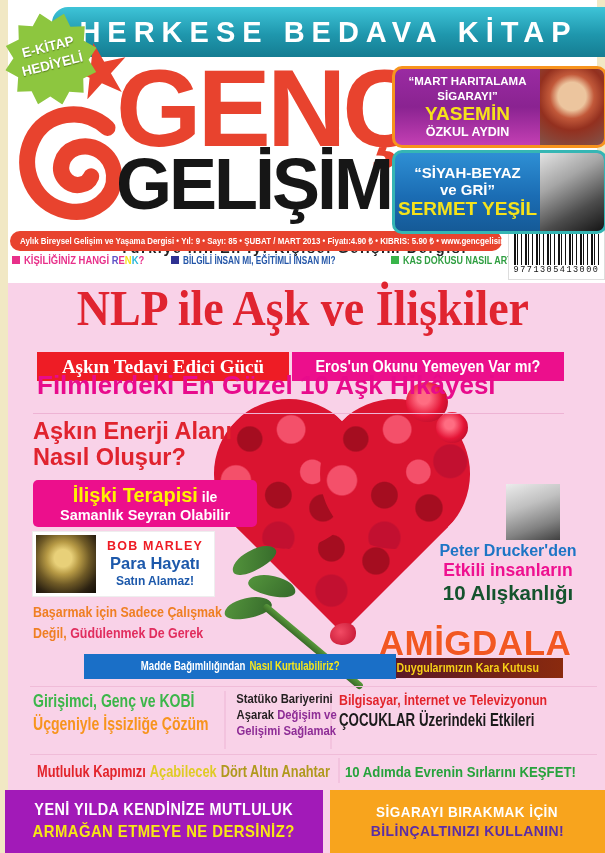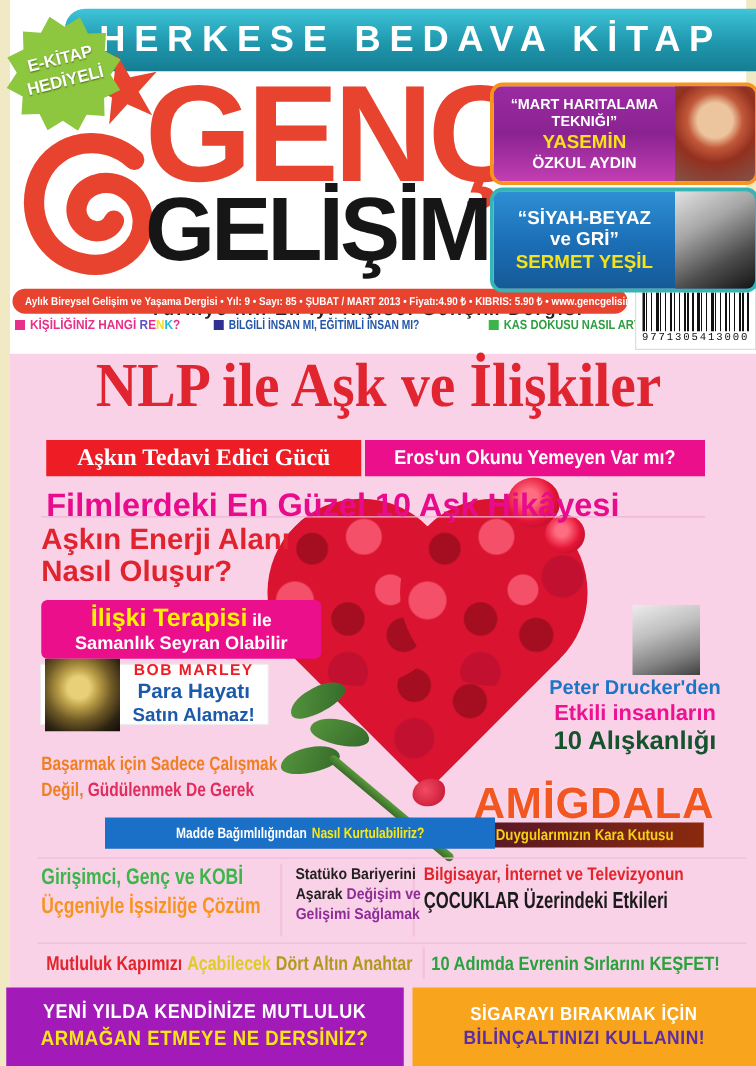--- a/index.html
+++ b/index.html
@@ -21,21 +21,21 @@
   #logo-name1{left:116px;top:56px;font-size:110px;line-height:0.95;font-weight:bold;color:#e8432e;letter-spacing:-4px;z-index:2;}
   #logo-name2{left:116px;top:150px;font-size:72px;line-height:0.95;font-weight:bold;color:#161616;letter-spacing:-3px;z-index:2;}
   #tagline{left:120px;top:240px;font-size:14.5px;font-weight:bold;color:#222;letter-spacing:1.6px;z-index:2;}
   .feat{left:392px;width:209px;border-radius:10px;display:flex;align-items:stretch;overflow:hidden;z-index:3;}
   #feat1{top:66px;height:76px;background:linear-gradient(180deg,#9a2ba2 0%,#8a2391 50%,#c33fb3 100%);border:3px solid #f7941d;}
   #feat2{top:150px;height:78px;background:linear-gradient(180deg,#2e8fd4 0%,#1b6db4 55%,#155a97 100%);border:3px solid #35b6b4;}
   .feat .ftxt{flex:1;display:flex;flex-direction:column;justify-content:center;text-align:center;padding:2px 1px;}
   .feat .photo{width:64px;border-radius:0 6px 6px 0;}
   .q-line{color:#fff;font-weight:bold;font-size:11.5px;line-height:1.25;}
   .q-line2{color:#fff;font-weight:bold;font-size:15px;line-height:1.15;}
-  .f-name{color:#f5e21a;font-weight:bold;font-size:15px;line-height:1.15;}
+  .f-name{color:#f5e21a;font-weight:bold;font-size:19px;line-height:1.15;}
   .f-name2{color:#fff;font-weight:bold;font-size:12.5px;line-height:1.2;}
   #photo-yasemin{background:radial-gradient(circle at 50% 36%,#ecc59e 0 24%,#c2593a 38%,#93301f 58%,#82544a 100%);}
   #photo-sermet{background:linear-gradient(150deg,#e3e3e3 0%,#a6a6a6 35%,#4c4c4c 70%,#141414 100%);}
   #infobar{left:10px;top:231px;width:492px;height:20px;background:#e8432e;border-radius:10px;z-index:2;
       color:#fff;font-weight:bold;font-size:9px;line-height:20px;padding-left:10px;box-sizing:border-box;white-space:nowrap;}
   #questions{left:12px;top:254px;width:492px;display:flex;gap:13px;align-items:center;z-index:2;white-space:nowrap;}
   .q-item{display:flex;align-items:center;gap:4px;font-weight:bold;font-size:10.5px;}
   .q-bullet{width:8px;height:8px;display:inline-block;}
   #barcode{left:508px;top:229px;width:95px;height:49px;background:#fff;border:1px solid #ddd;z-index:2;
       display:flex;flex-direction:column;align-items:center;justify-content:center;}
@@ -50,35 +50,35 @@
   .cond85{display:inline-block;transform:scaleX(.85);transform-origin:left center;}
   .cond88{display:inline-block;transform:scaleX(.88);transform-origin:left center;}
   .cond90{display:inline-block;transform:scaleX(.90);transform-origin:left center;}
   .ccenter{transform-origin:center center;}
   #headline{left:0;top:281px;width:605px;text-align:center;z-index:4;
       font-family:"Liberation Serif",serif;font-weight:bold;font-size:50px;color:#e02430;line-height:1.1;}
   #box-tedavi{left:37px;top:352px;width:252px;height:29px;background:#ee1c25;z-index:4;
       font-family:"Liberation Serif",serif;font-weight:bold;font-size:19px;color:#fff;text-align:center;line-height:29px;}
   #box-eros{left:292px;top:352px;width:272px;height:29px;background:#ec0f8c;z-index:4;
       font-weight:bold;font-size:16px;color:#fff;text-align:center;line-height:29px;}
-  #films{left:37px;top:389px;z-index:4;font-weight:bold;font-size:26px;color:#e80b8c;}
+  #films{left:37px;top:370px;z-index:4;font-weight:bold;font-size:26px;color:#e80b8c;}
   #sep-films{left:33px;top:413px;width:531px;height:1px;background:#eeb3d4;z-index:3;}
   #energy{left:33px;top:419px;z-index:4;font-weight:bold;font-size:23.5px;line-height:1.1;color:#e0232e;}
   #therapy{left:33px;top:480px;width:224px;height:47px;background:#ec0f8c;border-radius:5px;z-index:4;
       display:flex;flex-direction:column;justify-content:center;text-align:center;line-height:1.15;}
   #therapy .t1{font-weight:bold;font-size:20px;color:#fff200;}
   #therapy .t1 .ile{font-size:14px;color:#fff;}
   #therapy .t2{font-weight:bold;font-size:14.5px;color:#fff;}
-  #bob{left:33px;top:532px;width:181px;height:47px;background:#fff;z-index:4;display:flex;align-items:center;box-shadow:0 0 0 1px #eee;}
+  #bob{left:33px;top:532px;width:181px;height:64px;background:#fff;z-index:4;display:flex;align-items:center;box-shadow:0 0 0 1px #eee;}
   #bob .photo{width:60px;height:58px;margin-left:3px;
       background:radial-gradient(circle at 45% 40%,#e8d079 0 18%,#b79a45 34%,#6f5a26 55%,#2c2212 80%,#120d06 100%);}
   #bob .btext{flex:1;text-align:center;line-height:1.2;}
   #bob .bname{font-weight:bold;font-size:12.5px;letter-spacing:1.2px;color:#ee1c25;}
   #bob .bl1{font-weight:bold;font-size:16.5px;color:#1d59ab;}
-  #bob .bl2{font-weight:bold;font-size:15px;color:#1d59ab;}
+  #bob .bl2{font-weight:bold;font-size:12px;color:#1d59ab;}
   #motivation{left:33px;top:602px;z-index:4;font-weight:bold;font-size:15.5px;line-height:1.35;white-space:nowrap;}
   #motivation .m1{color:#ef7f23;}
   #motivation .m2a{color:#ef7f23;}
   #motivation .m2b{color:#e12d5e;}
   #drucker-photo{left:506px;top:484px;width:54px;height:56px;z-index:4;
       background:linear-gradient(160deg,#ececec 0%,#c0c0c0 38%,#828282 72%,#404040 100%);}
   #drucker{left:410px;top:541px;width:196px;text-align:center;z-index:4;line-height:1.2;}
   #drucker .d1{font-weight:bold;font-size:16px;color:#1d75c5;}
   #drucker .d2{font-weight:bold;font-size:17.5px;color:#ee1190;}
   #drucker .d3{font-weight:bold;font-size:20.5px;color:#14532d;}
@@ -174,21 +174,21 @@
   <svg class="abs" id="logo-swirl" viewBox="0 0 120 130">
     <path d="M95 25 C70 2 30 8 16 38 C2 68 18 105 52 112 C80 118 104 98 102 74 C100 52 80 40 62 46 C46 52 42 70 52 80 C60 88 74 86 78 76" fill="none" stroke="#e8432e" stroke-width="17" stroke-linecap="round"></path>
   </svg>
   <div class="abs" id="logo-name1">GENÇ</div>
   <div class="abs" id="logo-name2">GELİŞİM</div>
   <div class="abs" id="tagline">Türkiye'nin En İyi Kişisel Gelişim Dergisi</div>
 
   <div class="abs feat" id="feat1">
     <div class="ftxt">
       <div class="q-line">“MART HARITALAMA</div>
-      <div class="q-line">TEKNIĞI”</div>
+      <div class="q-line">SİGARAYI”</div>
       <div class="f-name">YASEMİN</div>
       <div class="f-name2">ÖZKUL AYDIN</div>
     </div>
     <div class="photo" id="photo-yasemin"></div>
   </div>
 
   <div class="abs feat" id="feat2">
     <div class="ftxt">
       <div class="q-line2">“SİYAH-BEYAZ</div>
       <div class="q-line2">ve GRİ”</div>

